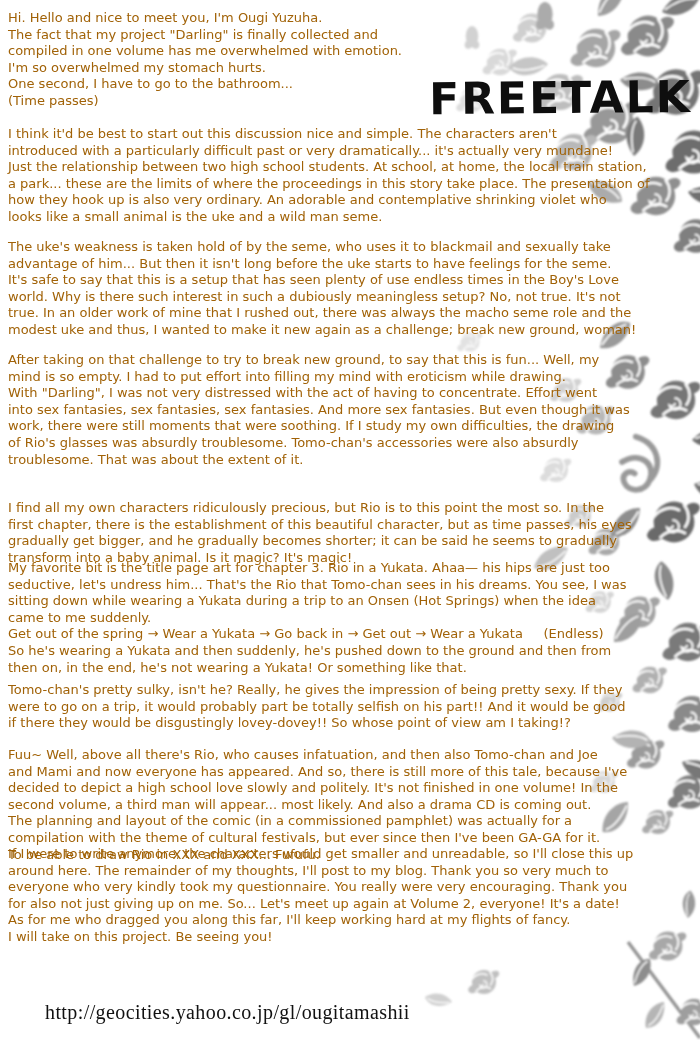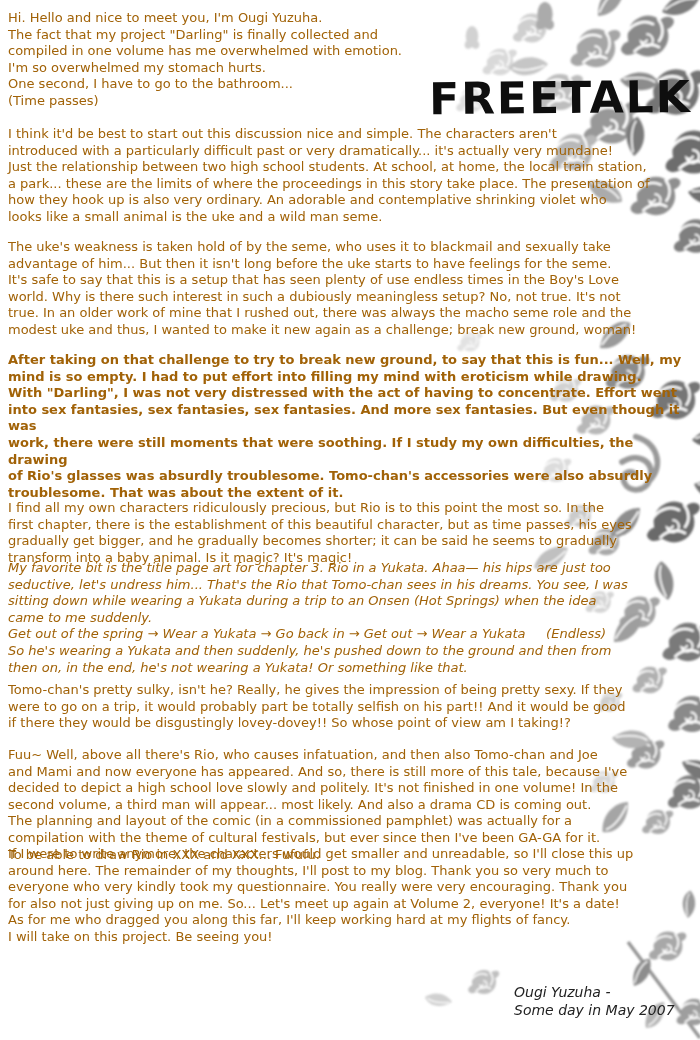--- a/index.html
+++ b/index.html
@@ -21,23 +21,23 @@
   }
   .para{
     position:absolute;left:8px;width:688px;
     white-space:pre-line;
     font-size:13px;line-height:16.6px;
     color:#a16207;
   }
   .intro{top:10px;}
   .b1{top:126px;}
   .b2{top:239px;}
-  .b3{top:352px;font-weight:bold;}
+  .b3{top:352px;}
   .b4{top:500px;}
-  .b5{top:560px;font-style:italic;}
+  .b5{top:560px;}
   .b6{top:682px;}
   .b7{top:747px;}
   .b8{top:846px;}
   .signature{
     position:absolute;left:514px;top:984px;
     font-style:italic;font-size:14px;line-height:17.5px;color:#222;
     white-space:nowrap;
   }
   .url{
     position:absolute;left:45px;top:1001px;
@@ -196,19 +196,16 @@
 The planning and layout of the comic (in a commissioned pamphlet) was actually for a
 compilation with the theme of cultural festivals, but ever since then I've been GA-GA for it.
 To be able to draw Rio in XXX and XXX... Fufufu.</div>
   <div class="para b8">If I were to write anymore, the characters would get smaller and unreadable, so I'll close this up
 around here. The remainder of my thoughts, I'll post to my blog. Thank you so very much to
 everyone who very kindly took my questionnaire. You really were very encouraging. Thank you
 for also not just giving up on me. So... Let's meet up again at Volume 2, everyone! It's a date!
 As for me who dragged you along this far, I'll keep working hard at my flights of fancy.
 I will take on this project. Be seeing you!</div>
 
-  <div class="signature">
-    <div>Ougi Yuzuha -</div>
-    <div>Some day in May 2007</div>
-  </div>
-
+
+  <div class="url">http://geocities.yahoo.co.jp/gl/ougitamashii</div>
 
 </div>
 
 </body></html>

